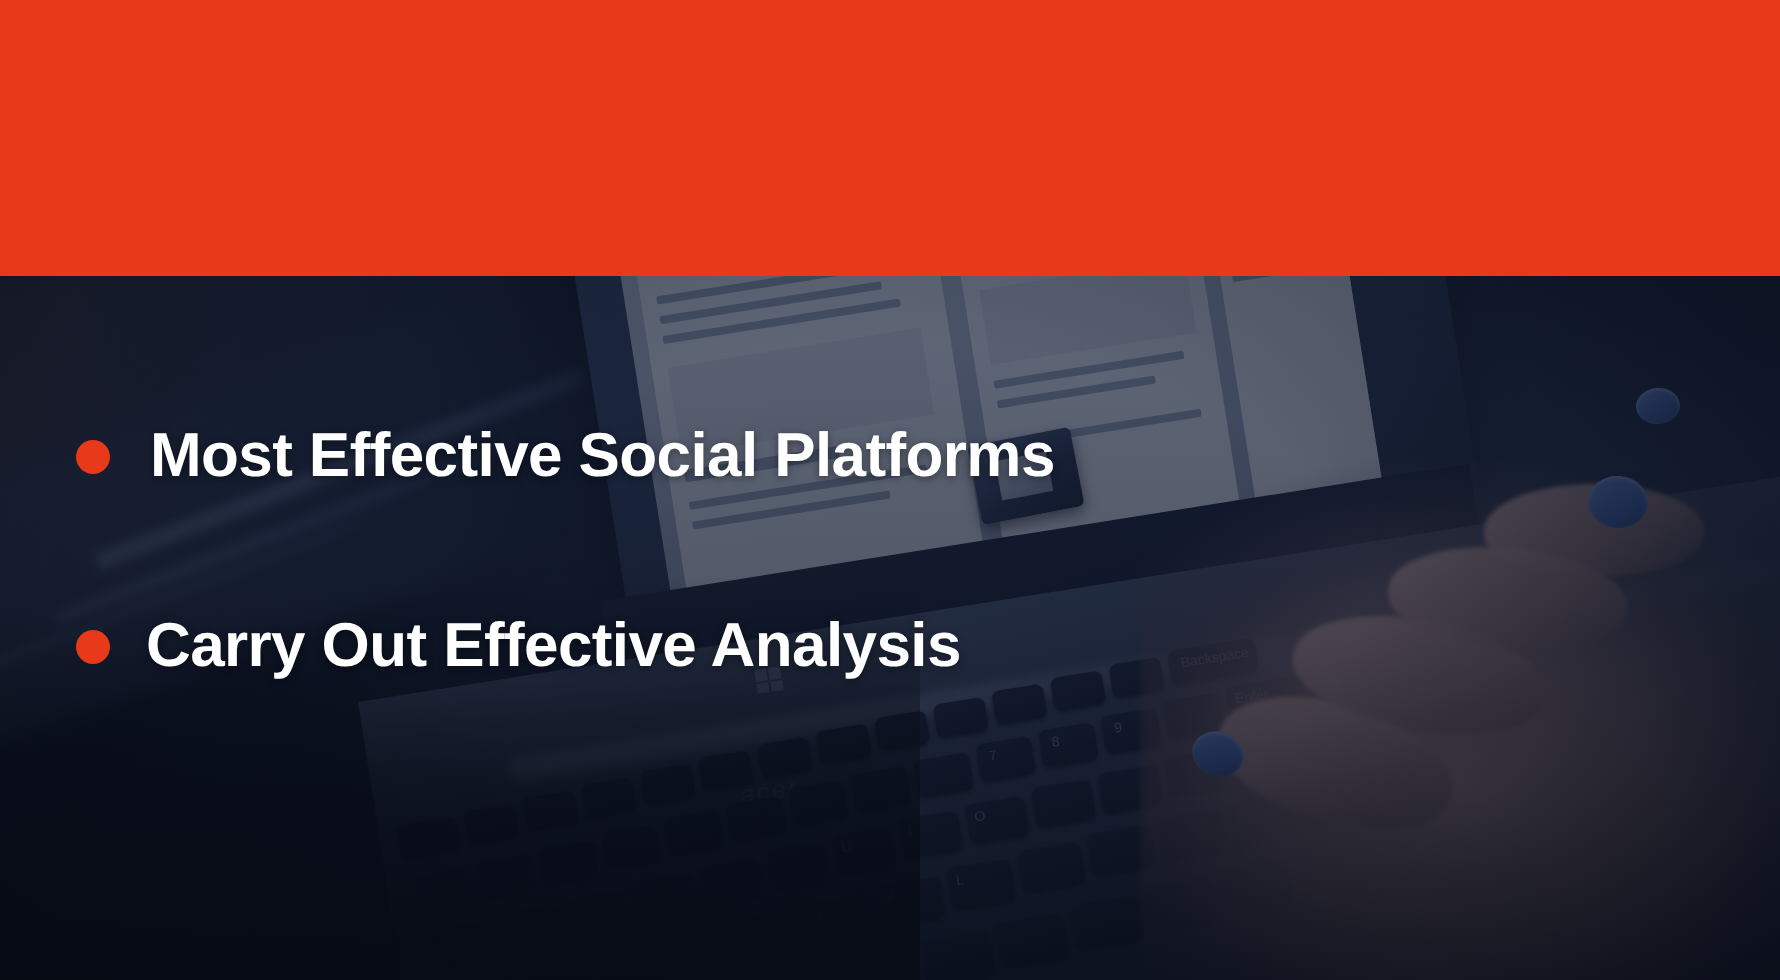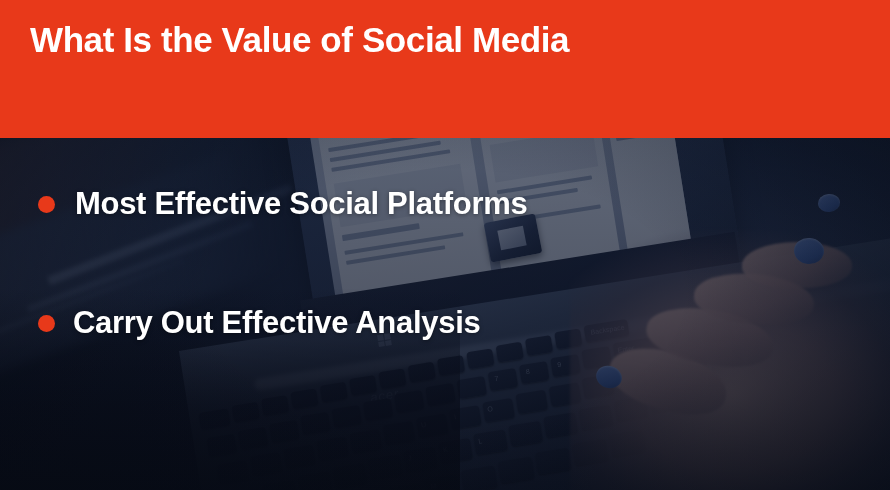--- a/index.html
+++ b/index.html
@@ -333,29 +333,28 @@
     <div class="nail" style="left:596px;top:228px;width:26px;height:22px;transform:rotate(18deg);"></div>
     <div class="nail" style="left:794px;top:100px;width:30px;height:26px;transform:rotate(4deg);"></div>
     <div class="nail" style="left:818px;top:56px; width:22px;height:18px;transform:rotate(-4deg);"></div>
 
     <div class="grade"></div>
     <div class="darkleft"></div>
     <div class="vignette"></div>
   </div>
 
   <div class="bullets">
-    <div class="bullet-row" style="top:48px;gap:20px;">
+    <div class="bullet-row" style="top:72px;gap:20px;">
       <span class="dot"></span>
       <span class="bullet-text">Most Effective Social Platforms</span>
     </div>
     <div class="bullet-row" style="top:167px;">
       <span class="dot"></span>
       <span class="bullet-text">Carry Out Effective Analysis</span>
     </div>
   </div>
 
   <div class="header">
     <div class="header-title">
-      <span class="ln">What Is the Value of Social Media</span>
     </div>
   </div>
 
 </div>
 
 </body></html>

